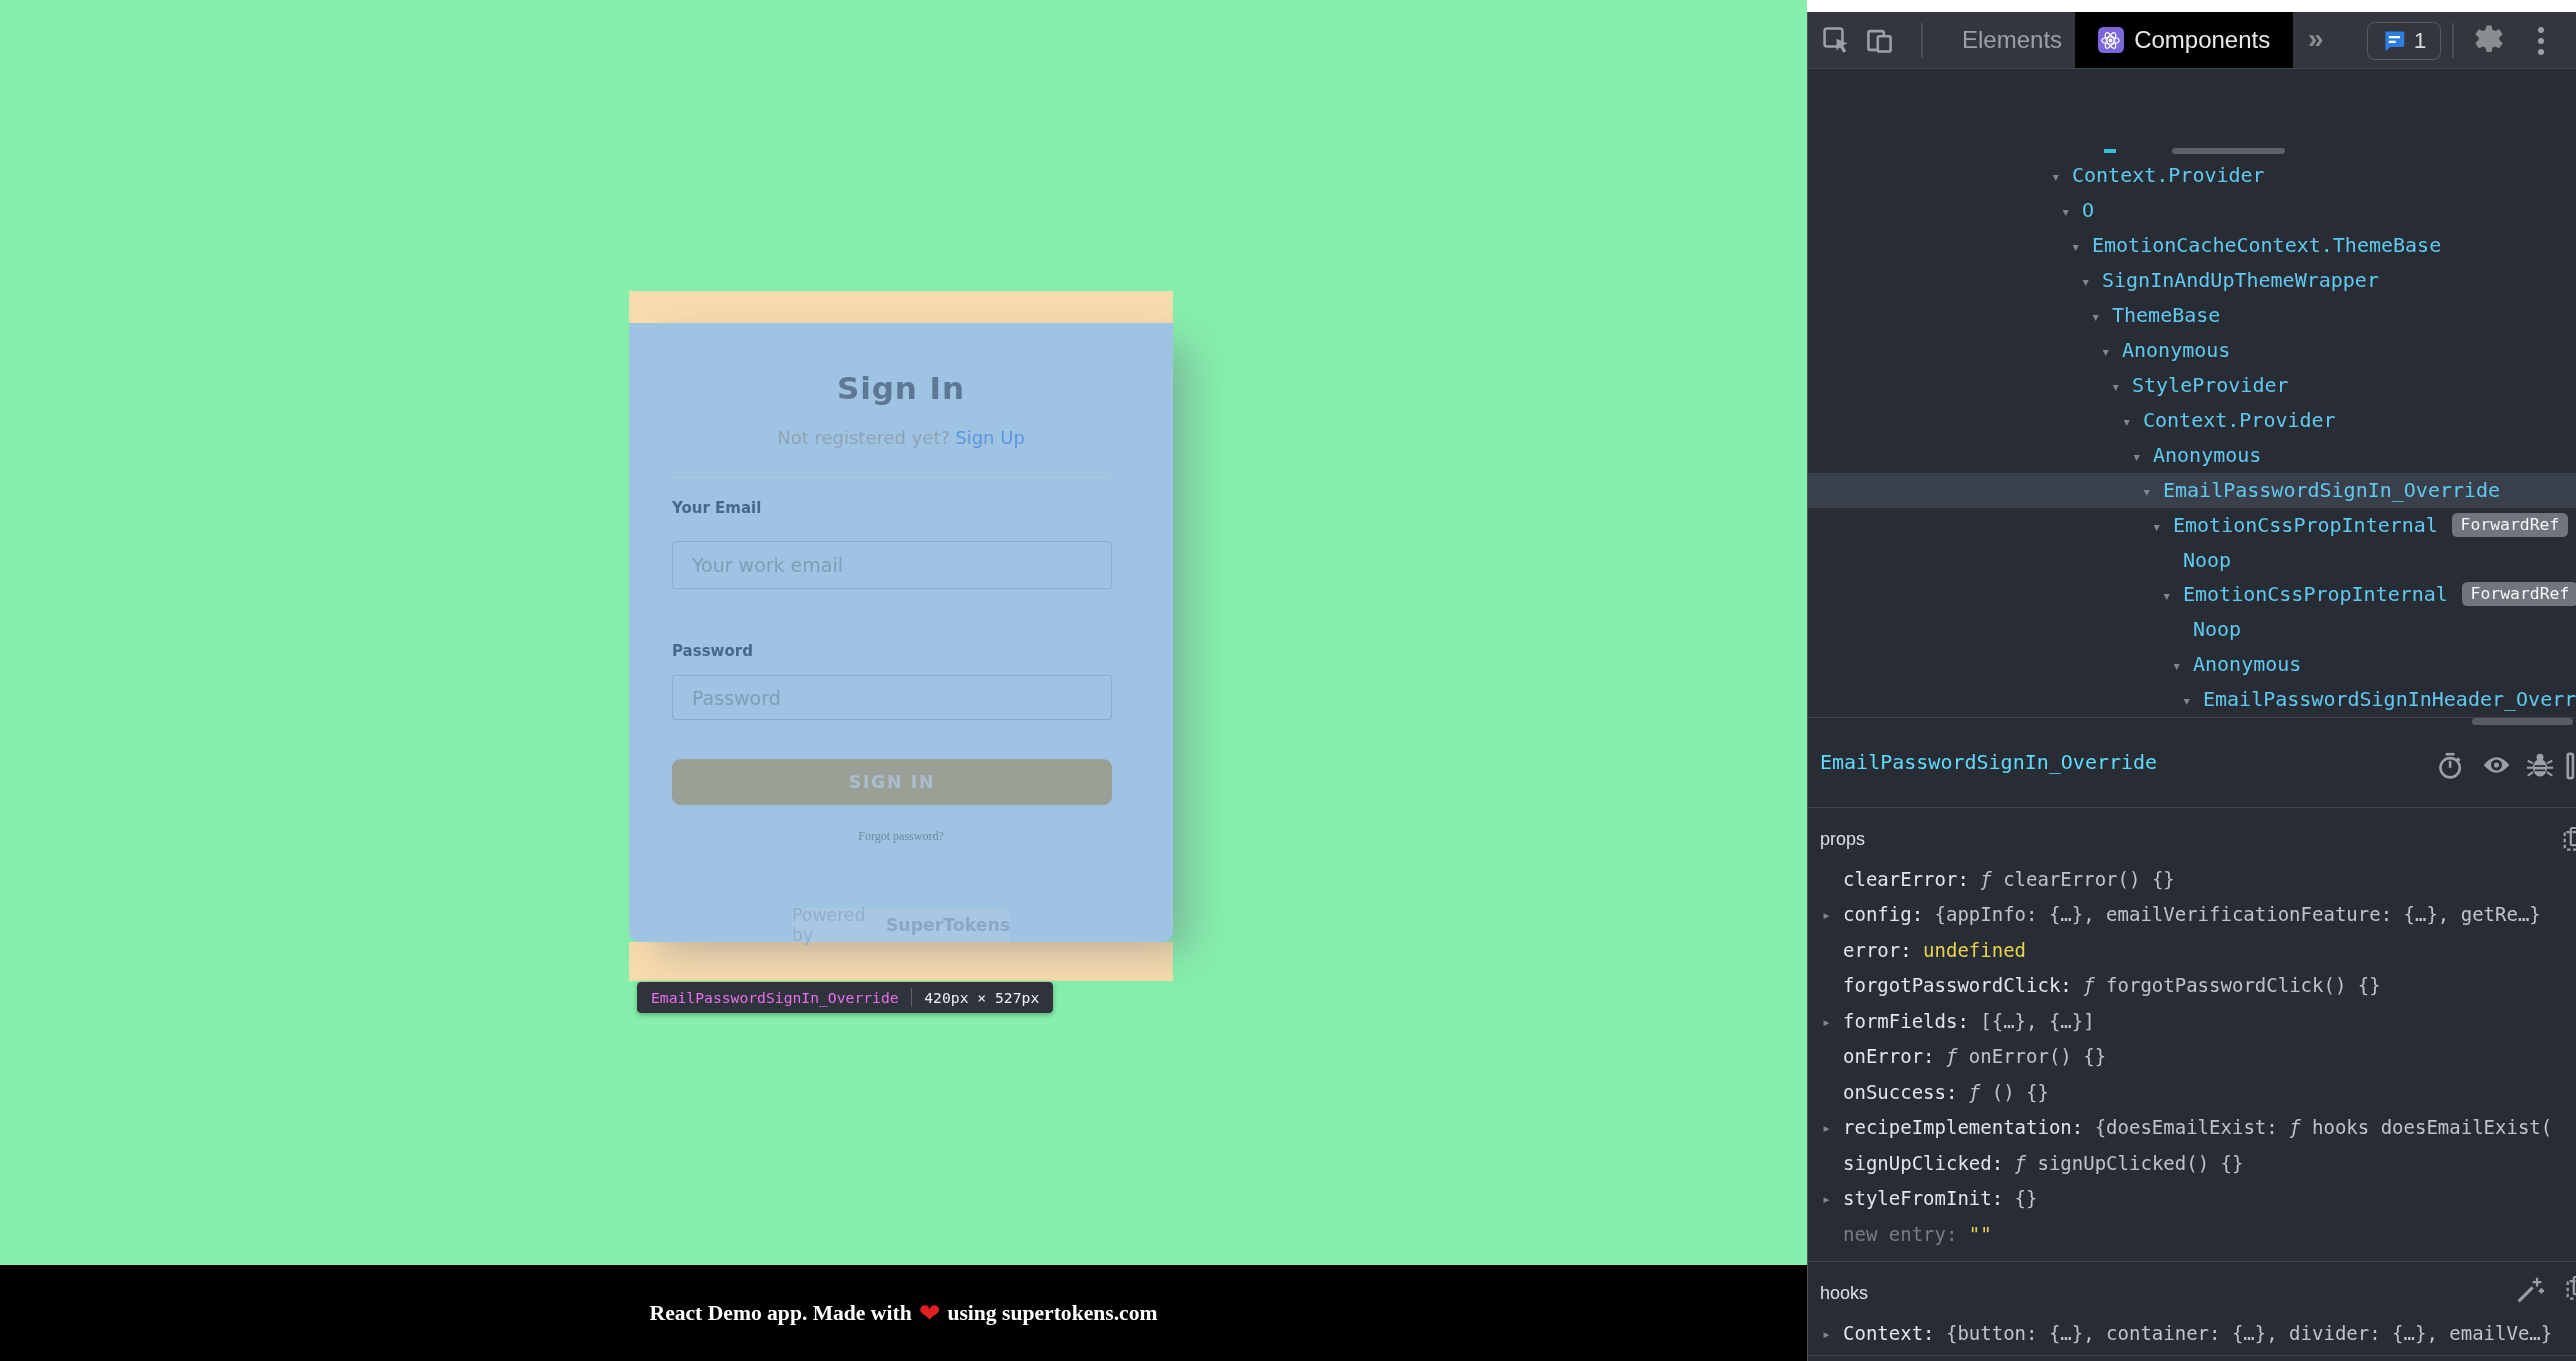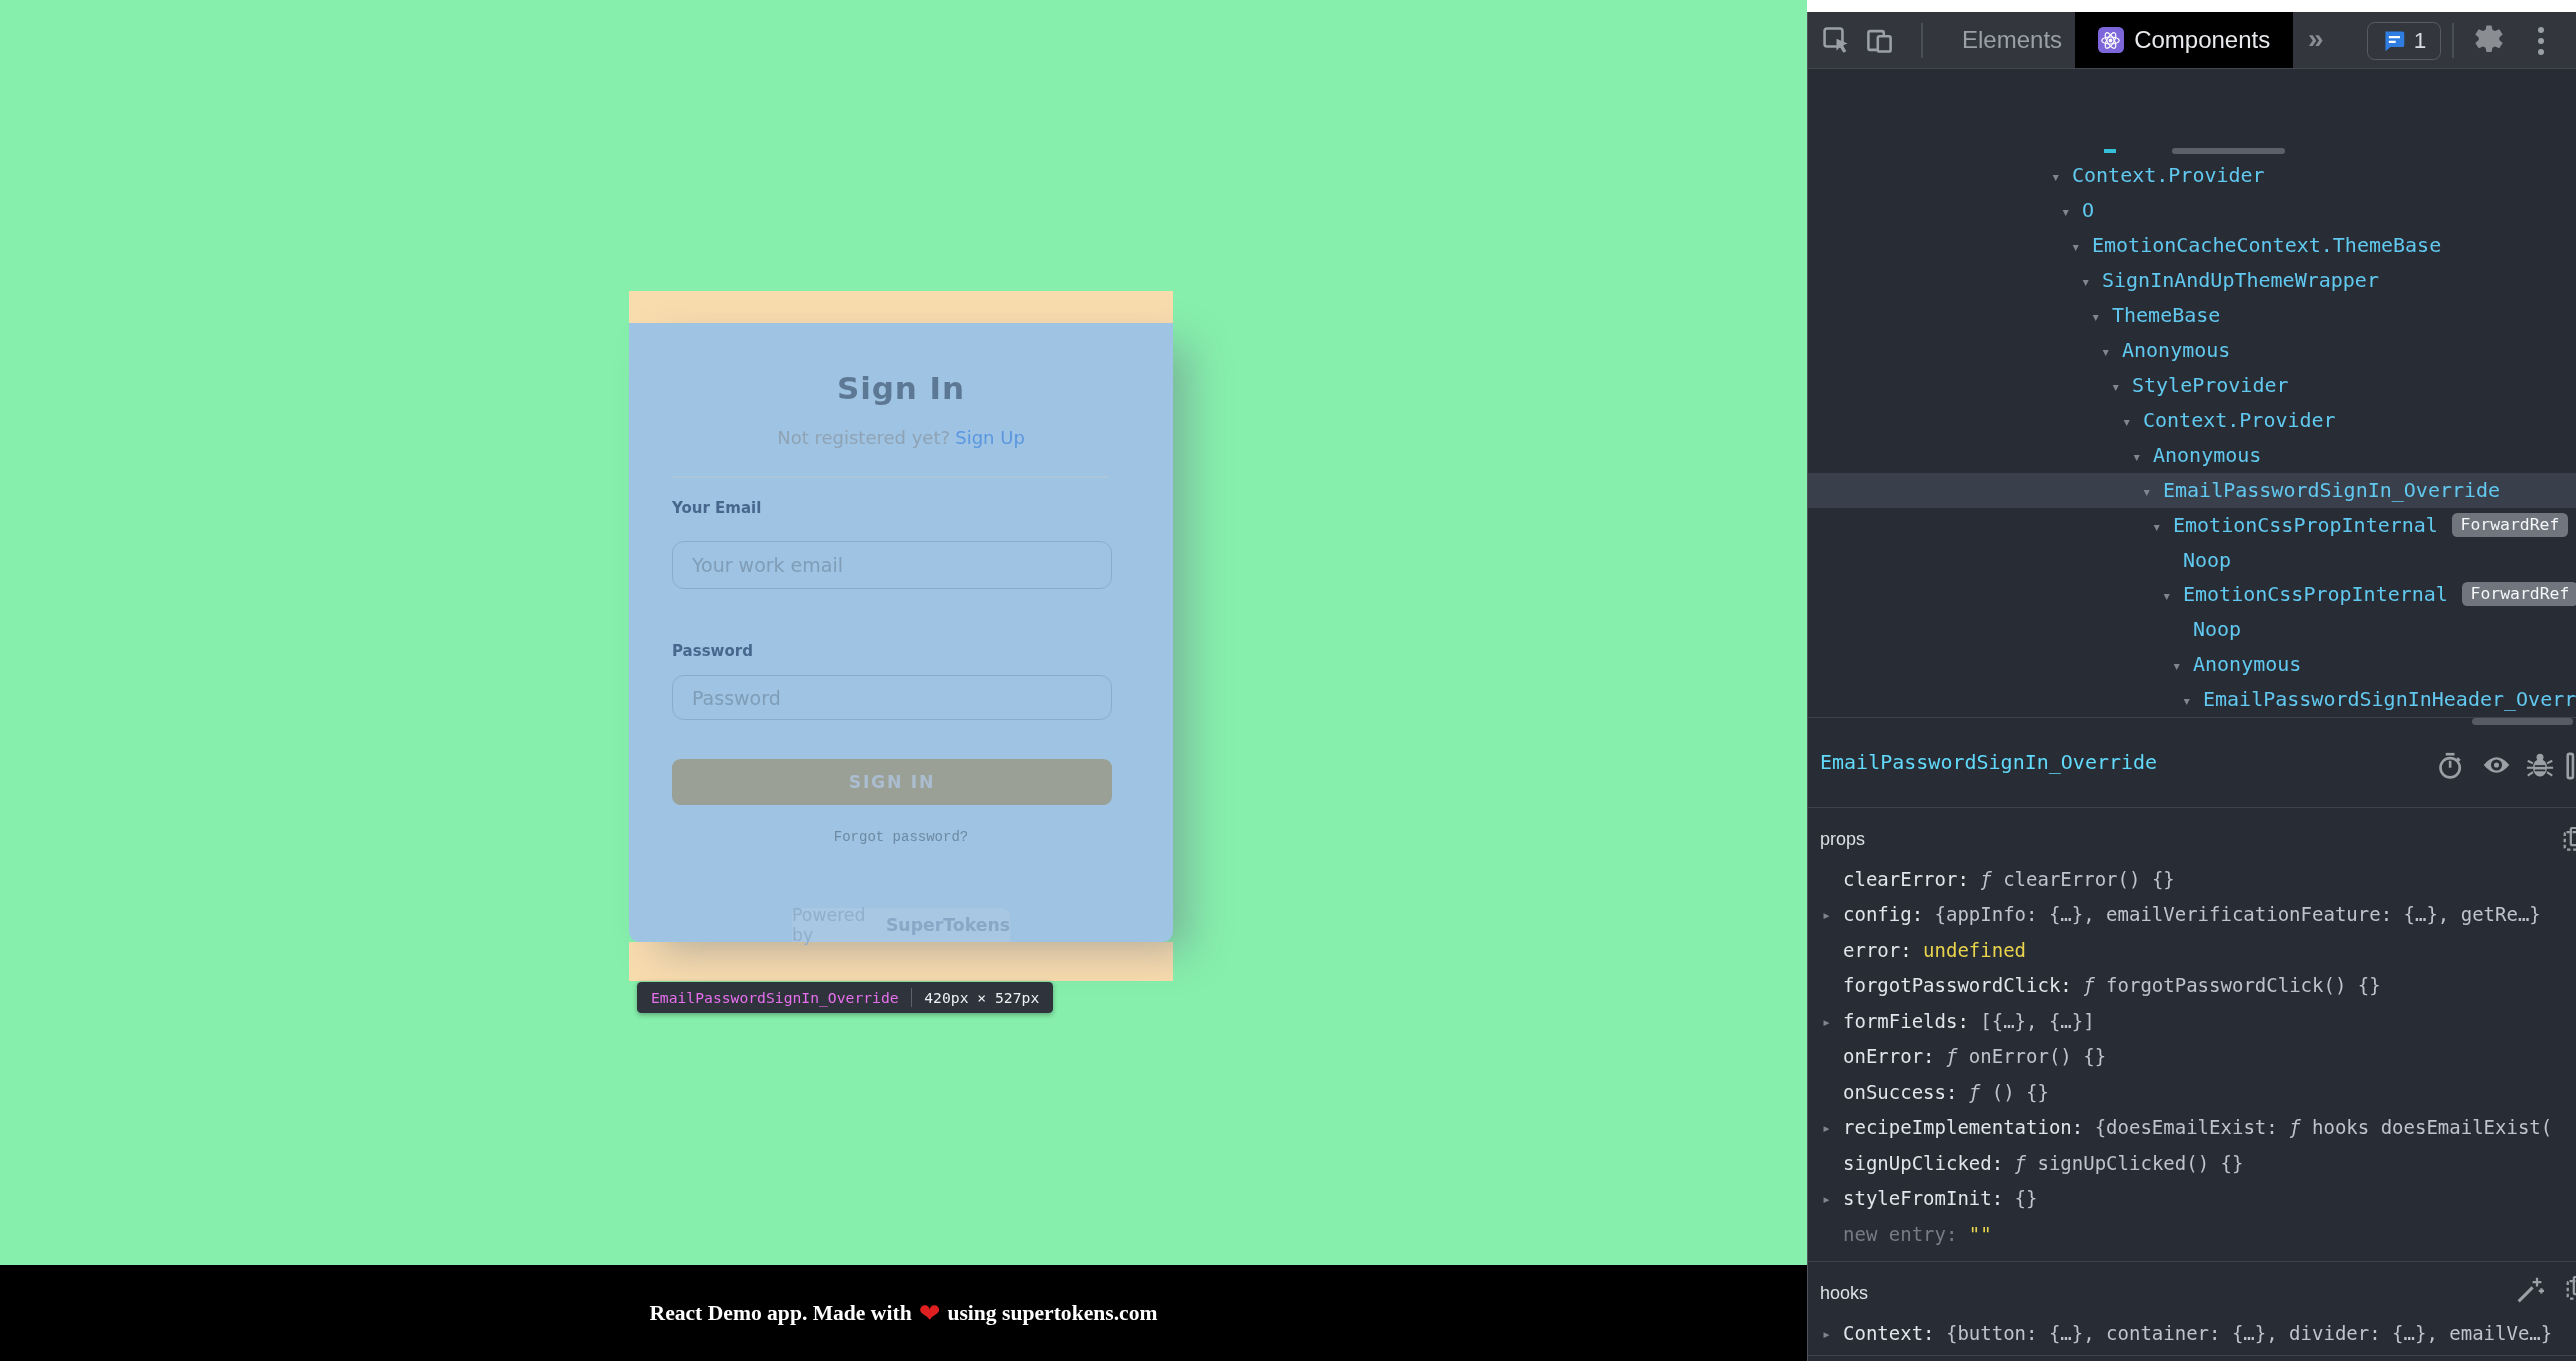--- a/index.html
+++ b/index.html
@@ -12,26 +12,26 @@
   #band-bottom{height:39px;}
   #card-body{position:relative;width:544px;height:619px;background:#9fc3e3;border-radius:0 0 10.4px 10.4px;box-shadow:22.5px 15.6px 40px -7px rgba(105,115,130,.45);}
   .card-center{position:absolute;left:0;width:100%;text-align:center;}
   #card-title{top:47px;font-family:"DejaVu Sans",sans-serif;font-size:31px;font-weight:bold;color:#5c7894;letter-spacing:0.9px;}
   #card-sub{top:104px;font-family:"DejaVu Sans",sans-serif;font-size:18px;color:#8fa3b4;}
   #signup-link{color:#5a97e0;margin-left:5.2px;}
   #card-divider{position:absolute;left:42px;top:153px;width:438px;height:1.7px;background:#aac6dd;}
   .fld-label{position:absolute;left:43px;font-family:"DejaVu Sans",sans-serif;font-size:15px;font-weight:bold;color:#47688c;}
   #email-label{top:176px;}
   #password-label{top:319px;}
-  .fld-input{position:absolute;left:43px;width:440px;height:48px;box-sizing:border-box;background:transparent;border:1.7px solid #8badc9;border-radius:12px;font-family:"DejaVu Sans",sans-serif;font-size:19px;color:#56708a;padding:12px 19px;outline:none;}
+  .fld-input{position:absolute;left:43px;width:440px;height:48px;box-sizing:border-box;background:transparent;border:1.7px solid #8badc9;border-radius:3px;font-family:"DejaVu Sans",sans-serif;font-size:19px;color:#56708a;padding:12px 19px;outline:none;}
   .fld-input::placeholder{color:#7f9db7;opacity:1;}
   #email-input{top:218px;}
   #password-input{top:352px;height:45px;}
   #signin-button{position:absolute;left:43px;top:436px;width:440px;height:46px;background:#9aa095;border:none;border-radius:8.7px;font-family:"DejaVu Sans",sans-serif;font-size:17.3px;font-weight:bold;letter-spacing:1.7px;color:#aabdd1;}
-  #forgot-link{top:506px;font-family:Liberation Mono, monospace;font-size:14px;color:#6d8aa2;}
+  #forgot-link{top:506px;font-family:Liberation Serif, serif;font-size:12px;color:#6d8aa2;}
   #powered-badge{position:absolute;left:163px;top:585px;width:218px;height:34px;background:#a8c7e2;border-radius:8.7px 8.7px 0 0;display:flex;align-items:center;justify-content:center;gap:7px;font-family:"DejaVu Sans",sans-serif;font-size:17.3px;}
   #powered-prefix{color:#8fafcc;}
   #powered-brand{color:#87a8c6;font-weight:bold;}
   
   #overlay-tooltip{position:absolute;left:637px;top:982px;height:31px;padding:0 14px;background:#2f333c;border-radius:4.3px;display:inline-flex;align-items:center;gap:12px;font-family:"DejaVu Sans Mono",monospace;font-size:14.7px;white-space:nowrap;box-shadow:0 1.7px 5.2px rgba(0,0,0,.3);}
   #tooltip-name{color:#e870ee;}
   #tooltip-sep{width:1.7px;height:19px;background:#5d626c;}
   #tooltip-size{color:#eef1f4;}
   
   #app-footer{position:absolute;left:0;top:1265px;width:1807px;height:96px;background:#000;display:flex;align-items:center;justify-content:center;font-family:"Liberation Serif",serif;font-weight:bold;font-size:21.6px;color:#fff;}

